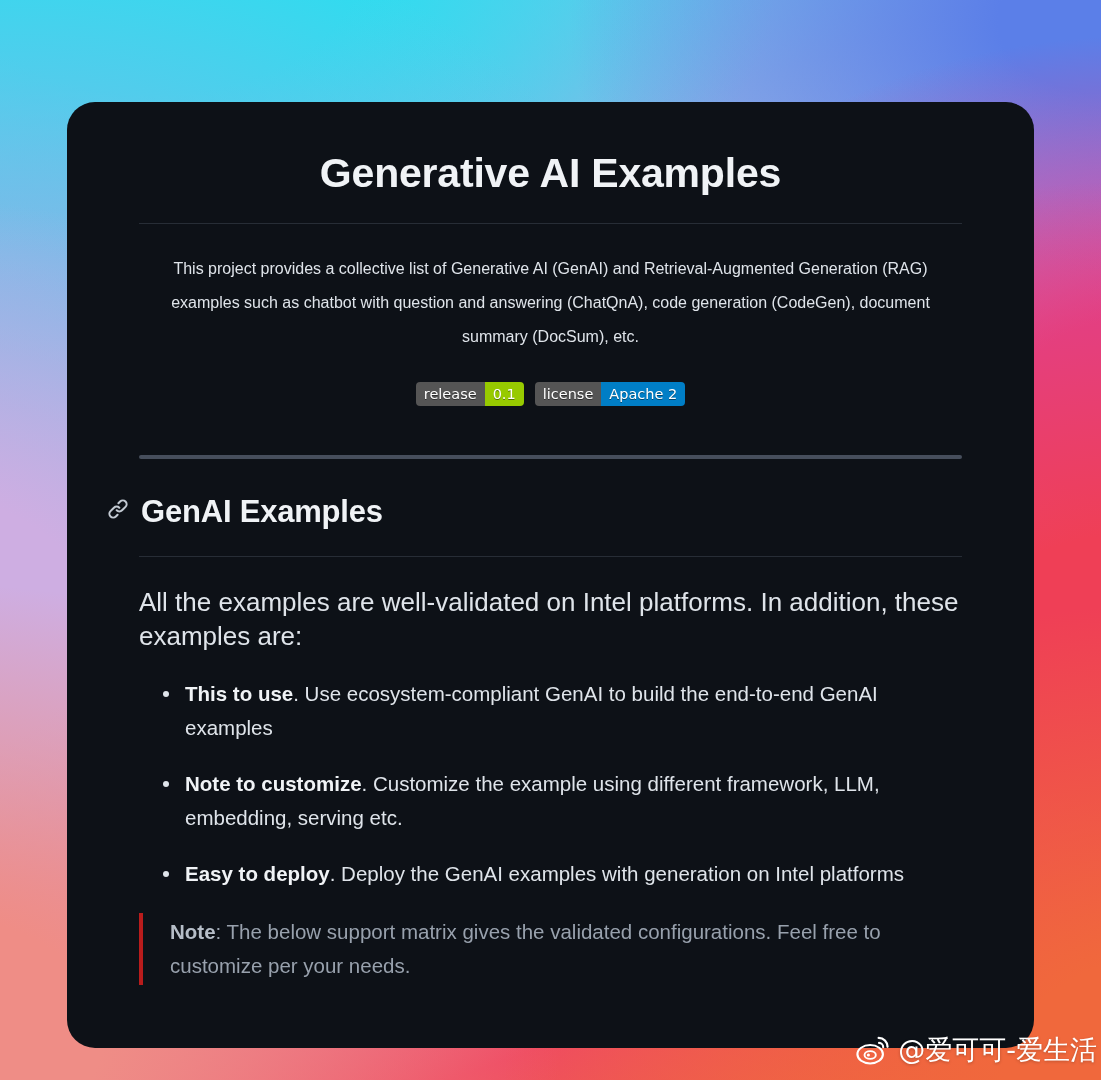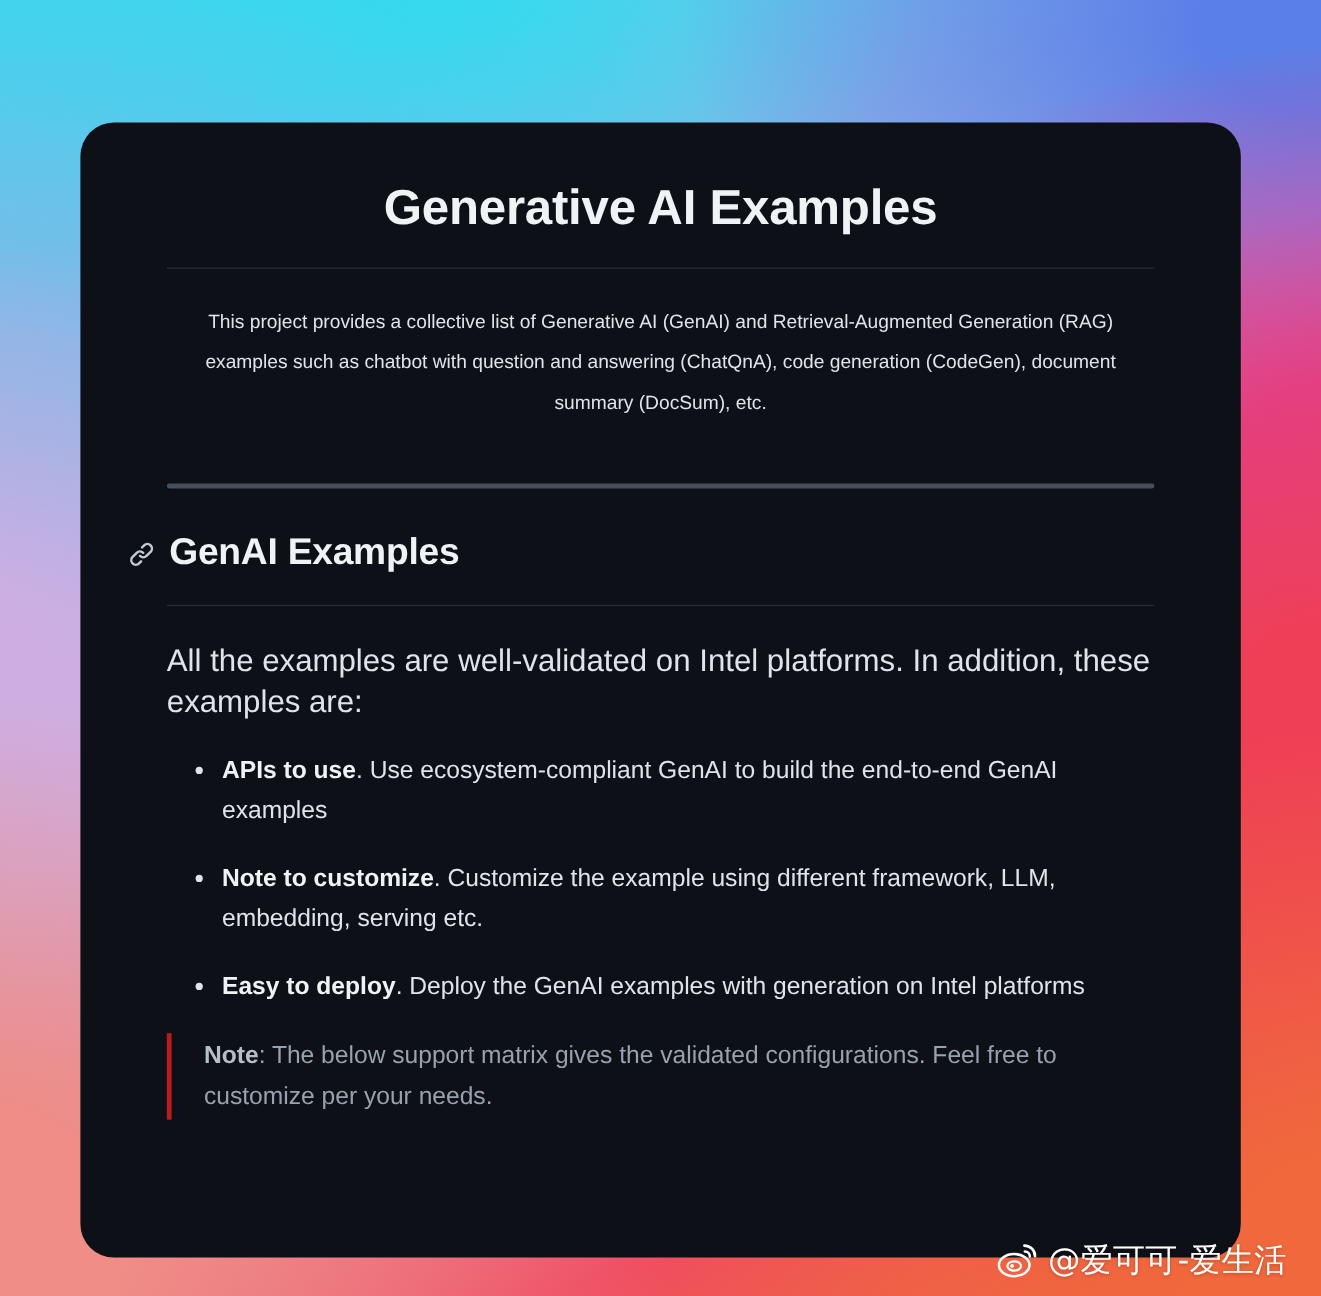--- a/index.html
+++ b/index.html
@@ -97,21 +97,20 @@
   .rule-thick {
     height:4px;
     background:#464e5c;
     border-radius:2px;
     margin-top:49px;
   }
 
   
   #section-head {
     display:flex;
-    align-items:center;
     gap:12px;
     margin-top:35px;
     margin-left:-32px;
   }
   #link-icon {
     width:22px; height:22px;
     flex:0 0 22px;
     color:#c3cad3;
     margin-top:4px;
   }
@@ -155,21 +154,21 @@
     padding:2px 0 2px 27px;
     color:#98a1ad;
     font-size:20.5px;
     line-height:34px;
   }
   #note b { font-weight:bold; color:#b6bec8; }
 
   
   #watermark {
     position:absolute;
-    right:29px; bottom:12px;
+    right:4px; bottom:12px;
     display:flex;
     align-items:center;
     gap:8px;
     color:#ffffff;
     font-size:27px;
     font-family:"DejaVu Sans", sans-serif;
     text-shadow:0 1px 3px rgba(0,0,0,.25);
   }
   #weibo-icon { width:34px; height:30px; }
 </style>
@@ -179,39 +178,49 @@
 <div id="backdrop"></div>
 
 <div id="card">
 
   <h1 id="page-title">Generative AI Examples</h1>
 
   <div class="rule-thin"></div>
 
   <p id="intro">This project provides a collective list of Generative AI (GenAI) and Retrieval-Augmented Generation (RAG) examples such as chatbot with question and answering (ChatQnA), code generation (CodeGen), document summary (DocSum), etc.</p>
 
+  <div id="badges">
+    <span class="badge">
+      <span class="k" style="background: rgb(85, 85, 85);">release</span>
+      <span class="v" style="background: rgb(151, 202, 0);">0.1</span>
+    </span>
+    <span class="badge">
+      <span class="k" style="background: rgb(85, 85, 85);">license</span>
+      <span class="v" style="background: rgb(0, 126, 198);">Apache 2</span>
+    </span>
+  </div>
 
   <div class="rule-thick"></div>
 
   <div id="section-head">
     <span id="link-icon">
       <svg viewBox="0 0 16 16" width="22" height="22" fill="currentColor" aria-hidden="true">
         <path d="M7.775 3.275a.75.75 0 0 0 1.06 1.06l1.25-1.25a2 2 0 1 1 2.83 2.83l-2.5 2.5a2 2 0 0 1-2.83 0 .75.75 0 0 0-1.06 1.06 3.5 3.5 0 0 0 4.95 0l2.5-2.5a3.5 3.5 0 0 0-4.95-4.95l-1.25 1.25Zm-4.69 9.64a2 2 0 0 1 0-2.83l2.5-2.5a2 2 0 0 1 2.83 0 .75.75 0 0 0 1.06-1.06 3.5 3.5 0 0 0-4.95 0l-2.5 2.5a3.5 3.5 0 0 0 4.95 4.95l1.25-1.25a.75.75 0 0 0-1.06-1.06l-1.25 1.25a2 2 0 0 1-2.83 0Z"></path>
       </svg>
     </span>
     <h2 id="section-title">GenAI Examples</h2>
   </div>
 
   <div class="rule-thin"></div>
 
   <p id="body-lead">All the examples are well-validated on Intel platforms. In addition, these examples are:</p>
 
   <ul id="bullets" style="list-style:none;">
     <li class="bullet">
-      <b>APIs to use</b><span>. Use ecosystem-compliant GenAI to build the end-to-end GenAI examples</span>
+      <b>This to use</b><span>. Use ecosystem-compliant GenAI to build the end-to-end GenAI examples</span>
     </li>
     <li class="bullet">
       <b>Note to customize</b><span>. Customize the example using different framework, LLM, embedding, serving etc.</span>
     </li>
     <li class="bullet">
       <b>Easy to deploy</b><span>. Deploy the GenAI examples with generation on Intel platforms</span>
     </li>
   </ul>
 
   <blockquote id="note">

